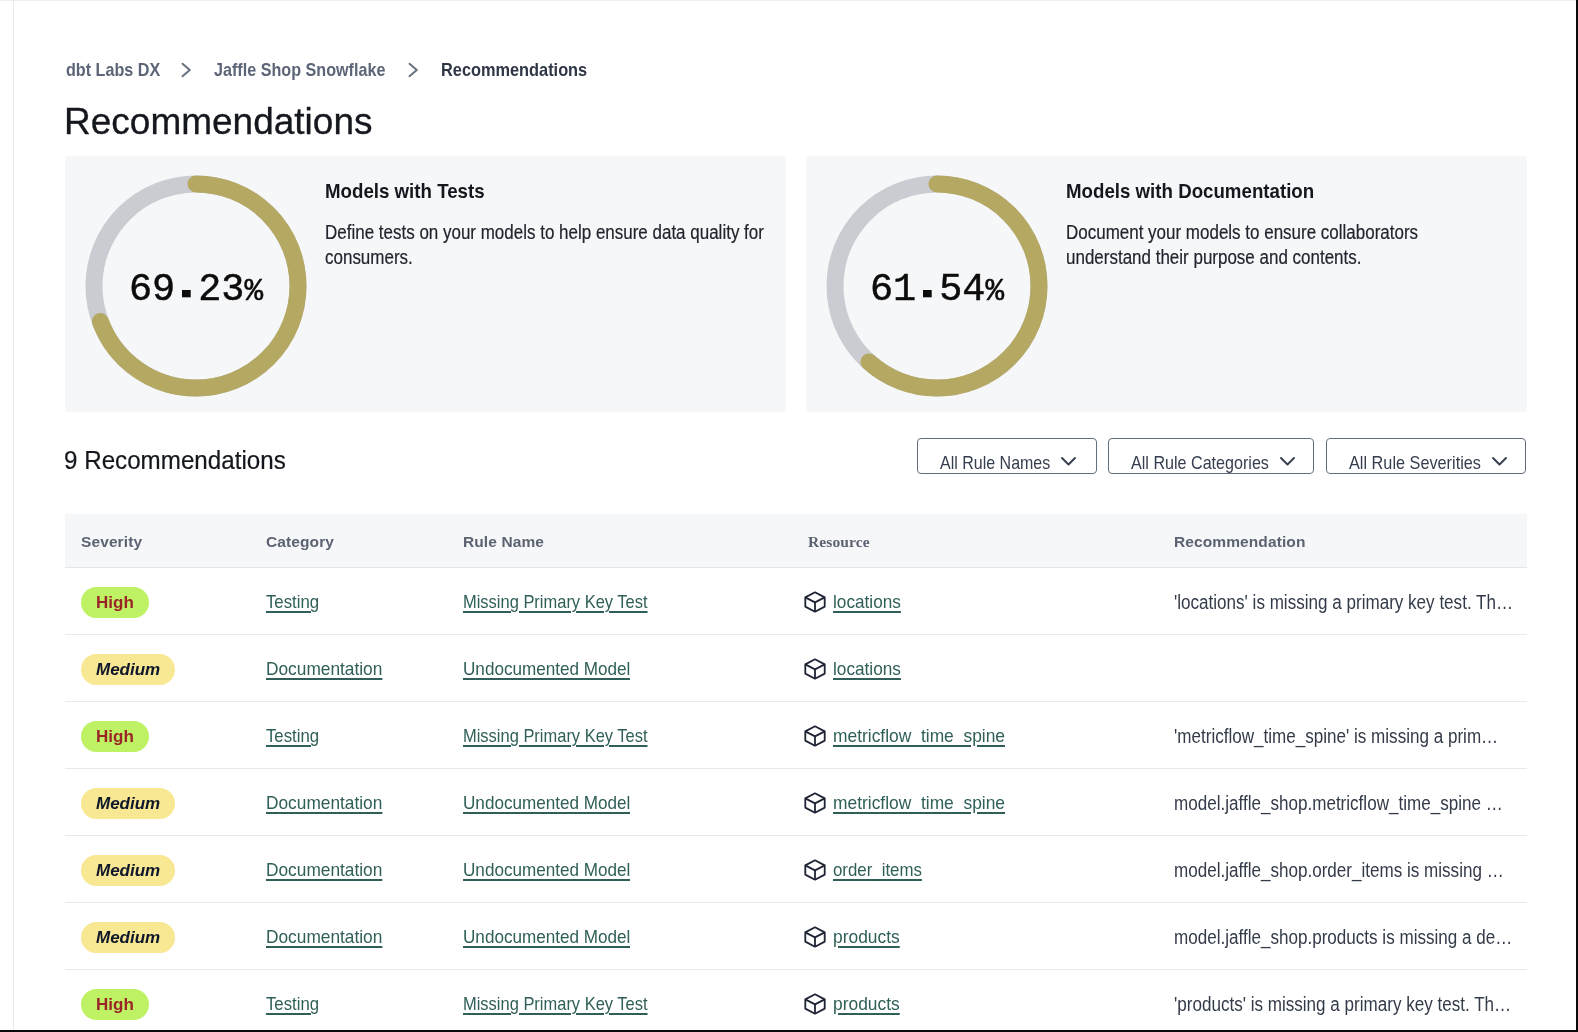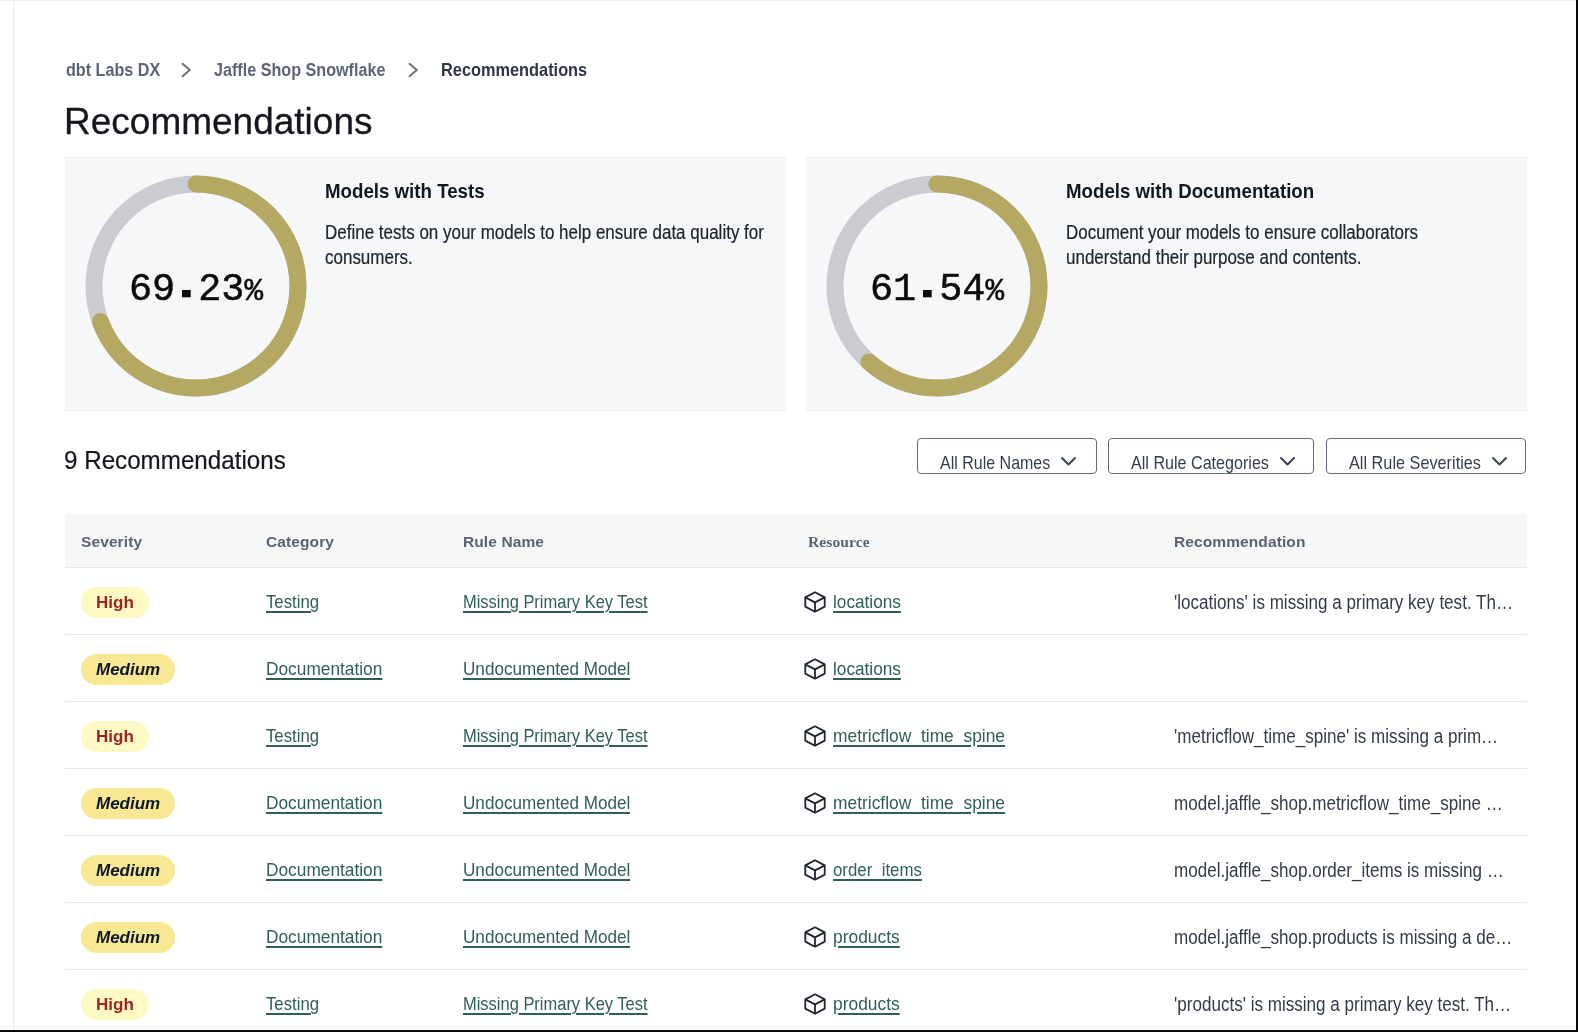--- a/index.html
+++ b/index.html
@@ -29,21 +29,21 @@
   .filterbtn { position:absolute; top:438px; height:36px; border:1px solid #636d80; border-radius:4px; background:#fff; }
   .filterbtn .bt { position:absolute; top:3px; height:42px; line-height:42px; font-size:18.5px; color:#353e4e; transform-origin:0 50%; white-space:nowrap; }
   .filterbtn svg { position:absolute; top:13px; }
 
   .tbl { position:absolute; left:65px; top:514px; width:1462px; }
   .thead { position:relative; height:54px; background:#f6f7f8; border-bottom:1px solid #e3e6e9; }
   .th { position:absolute; top:2px; height:52px; display:flex; align-items:center; font-size:15.5px; font-weight:700; color:#5b6271; letter-spacing:0.1px; }
   .row { position:relative; height:67px; border-bottom:1px solid #e7e9ec; }
   .cell { position:absolute; top:1px; height:66px; display:flex; align-items:center; }
   .pill { display:inline-block; height:31px; line-height:31px; padding:0 15px; border-radius:15.5px; font-size:17px; font-weight:700; }
-  .pill.high { background:#fef9c3; color:#9b2427; }
+  .pill.high { background:#bef264; color:#9b2427; }
   .pill.med { background:#f8e793; color:#0f172a;font-style:italic; }
   a.lnk { color:#2f5f58; text-decoration:underline; text-underline-offset:3px; text-decoration-thickness:1.5px; font-size:18.5px; display:inline-block; transform-origin:0 50%; transform:translateZ(0) scaleX(0.9); white-space:nowrap; }
   .res { display:flex; align-items:center;text-align:right; }
   .res svg { margin-right:7px; flex:none; margin-left:1px; }
   .rec { font-size:19.5px; color:#333b49; white-space:nowrap; display:inline-block; transform-origin:0 50%; transform:translateZ(0) scaleX(0.875); }
 
   .c-sev { left:16px;text-align:right; }
   .c-cat { left:201px; }
   .c-rule { left:398px; }
   .c-res { left:738px; }

